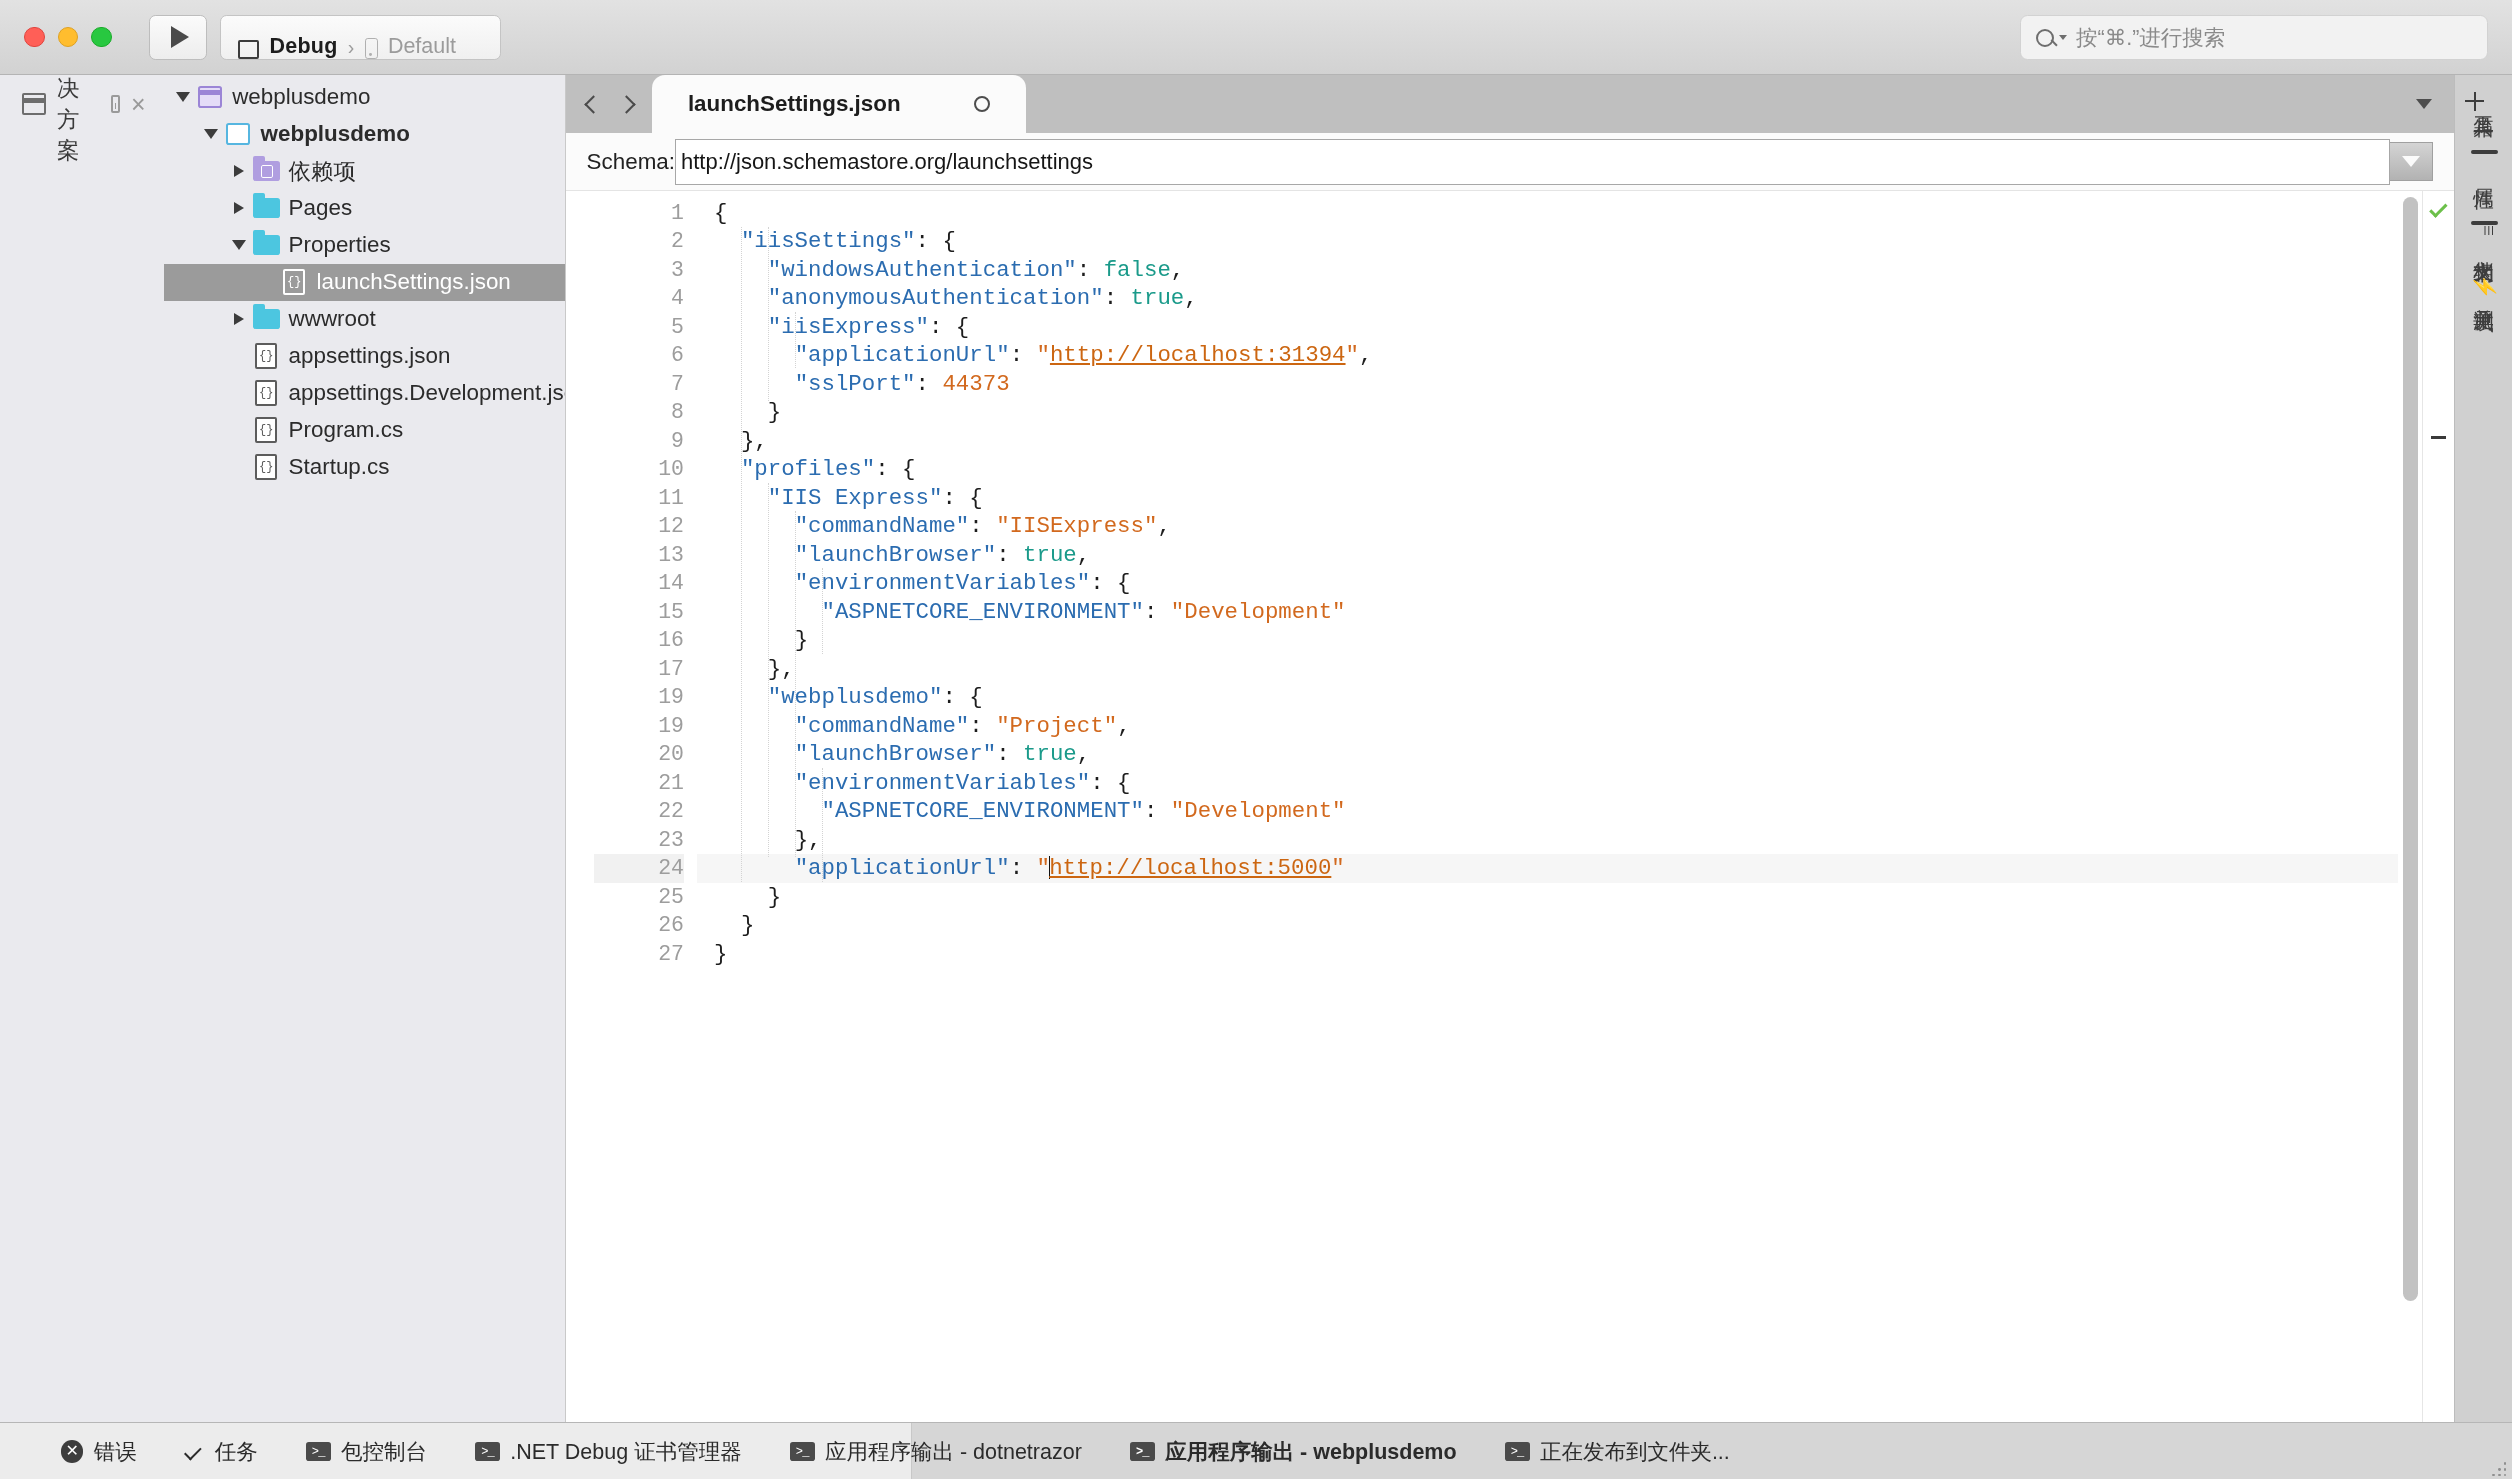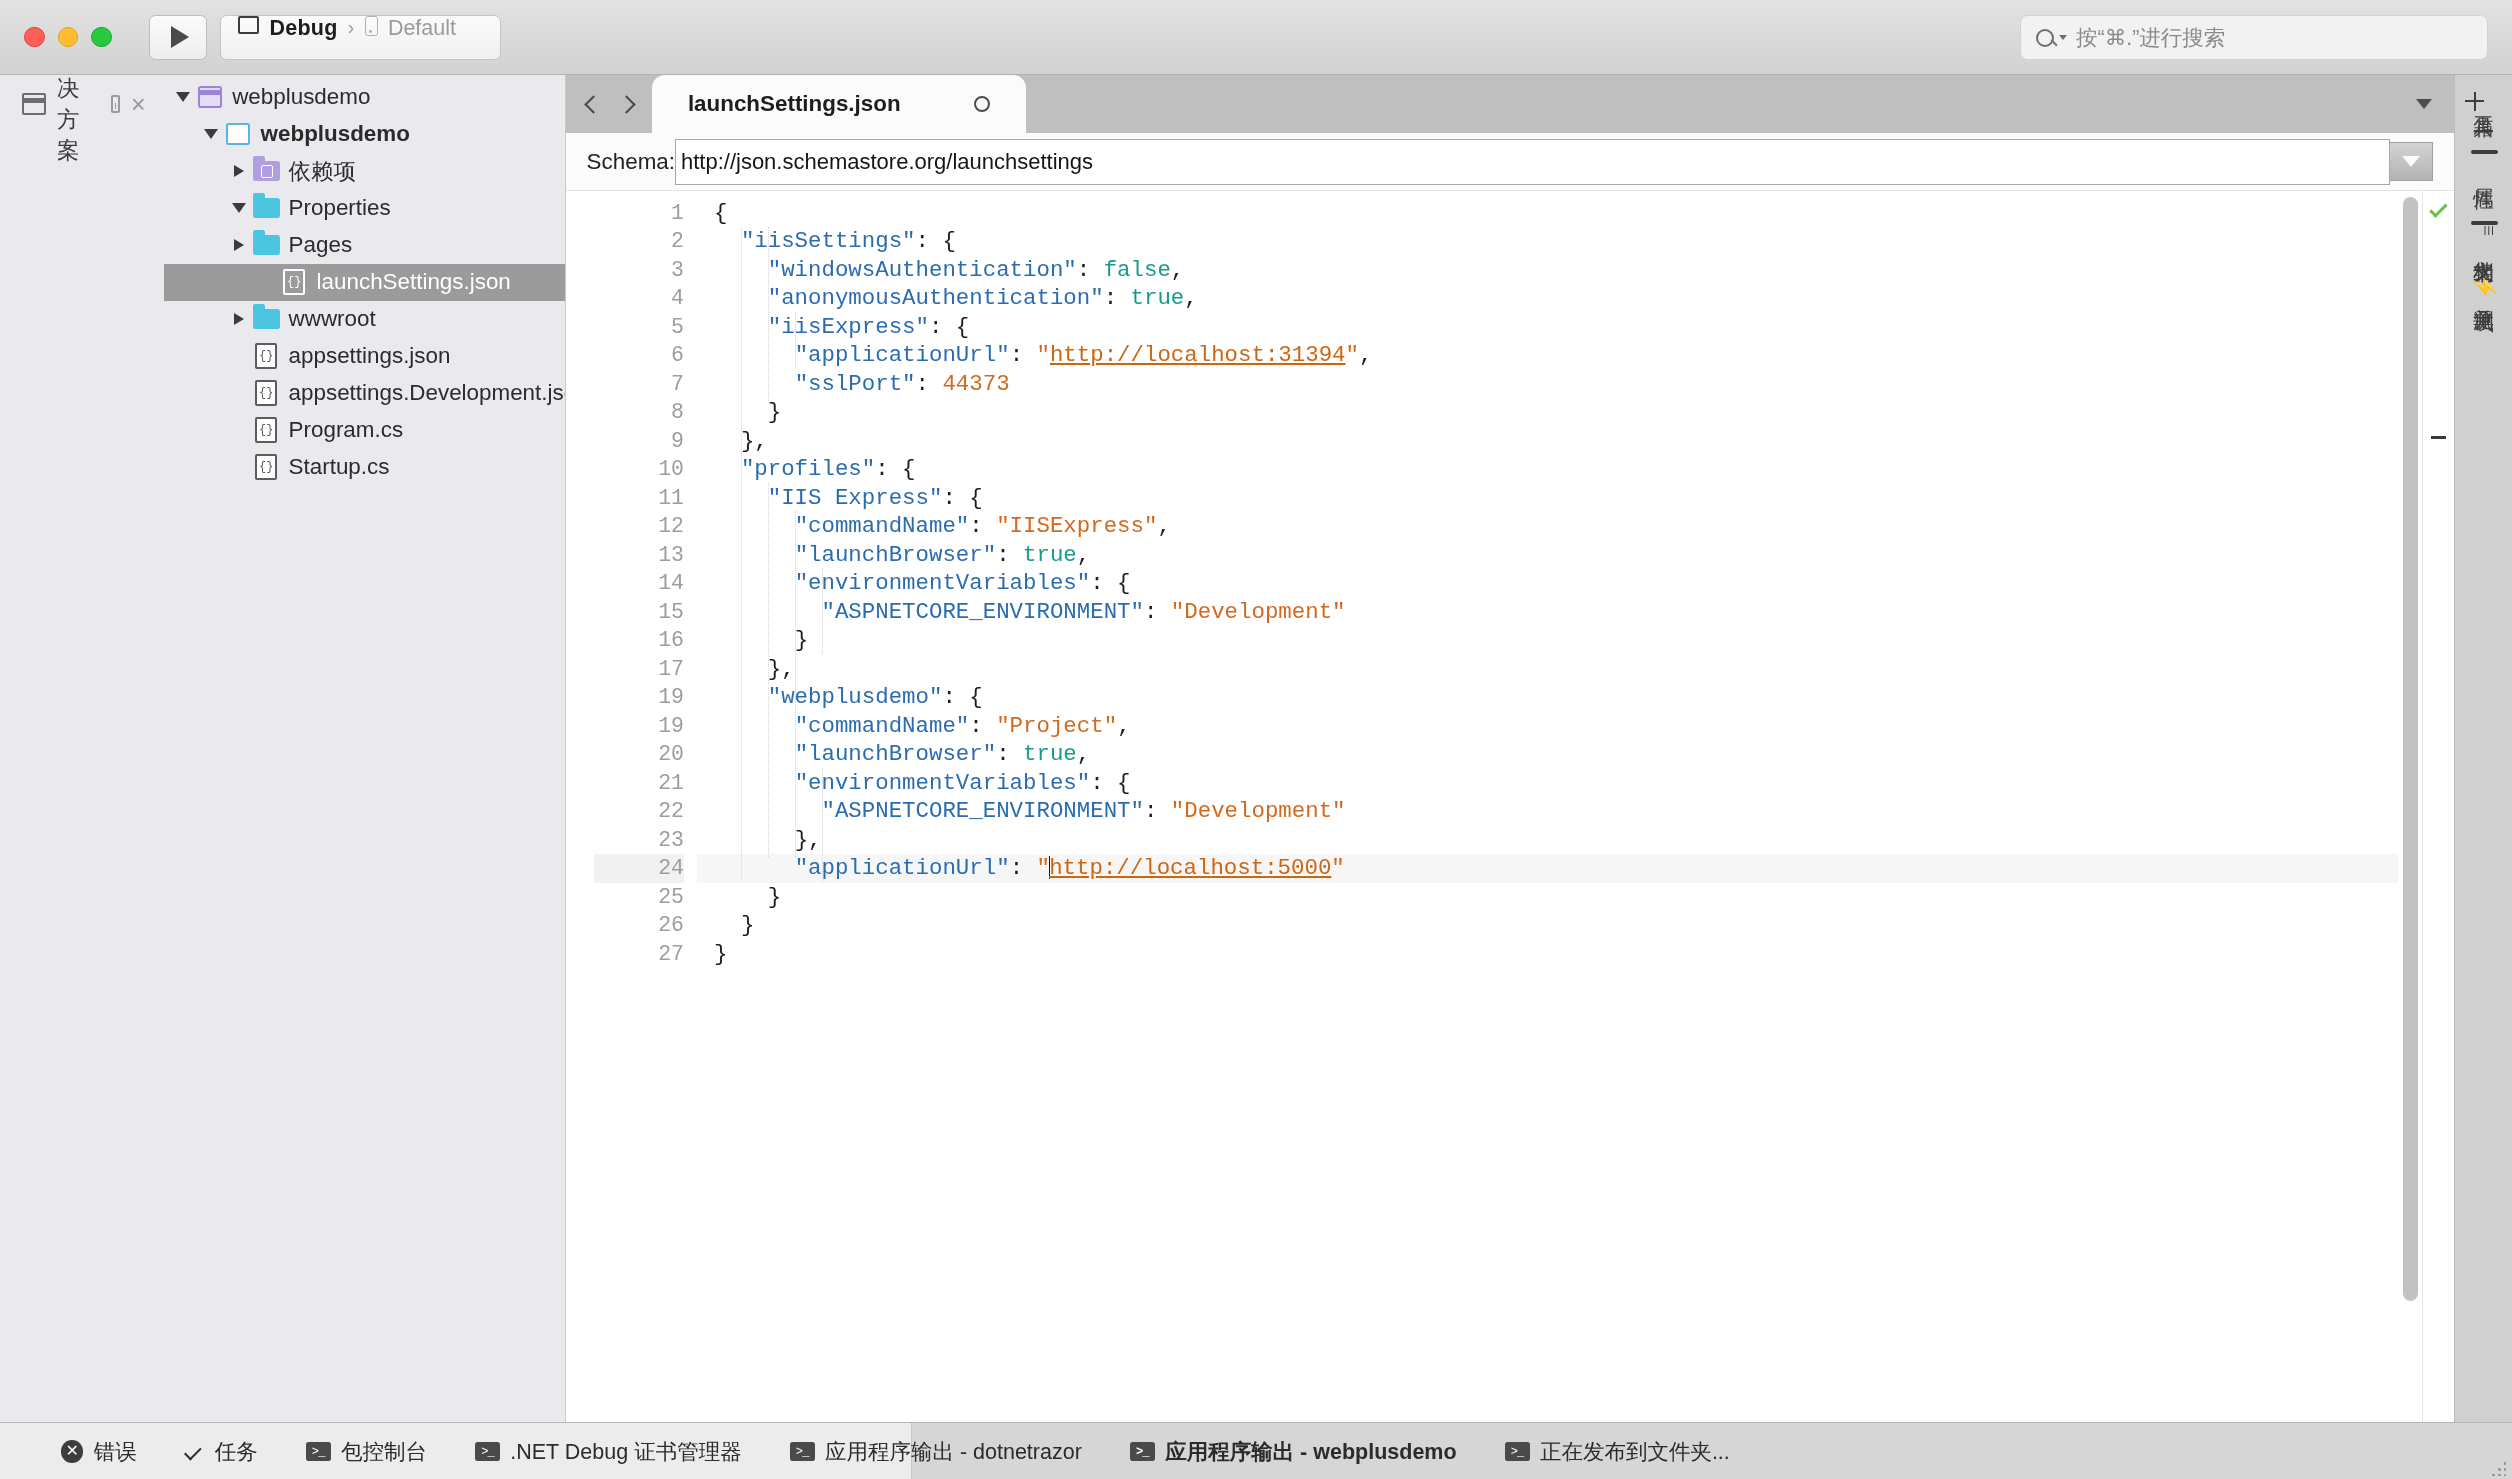--- a/index.html
+++ b/index.html
@@ -58,21 +58,21 @@
   }
 
   .config-pill {
     margin-left: 13px;
     height: 45px;
     min-width: 281px;
     padding: 0 20.6px 0 17px;
     background: linear-gradient(to bottom, #fbfbfb, #f0f0f0);
     border: 0.9px solid #c4c4c4;
     border-radius: 6.5px;
-    display: flex; align-items: flex-start; gap: 10.3px;
+    display: flex; align-items: flex-end; gap: 10.3px;
     font-size: 21.5px;
   }
   .sq-icon {
     width: 21.5px; height: 18.7px;
     border: 2.3px solid #3c3c3c;
     border-radius: 1.9px;
     display: inline-block;
   }
   .dev-icon {
     width: 13px; height: 20.6px;
@@ -602,35 +602,35 @@
             <span class="twisty">
               <span class="tri-right"></span>
             </span>
             <span class="node-icon">
               <span class="ic-folder dep"></span>
             </span>
             <span>依赖项</span>
           </div>
           <div class="node ind2">
             <span class="twisty">
-              <span class="tri-down"></span>
+              <span class="tri-right"></span>
             </span>
             <span class="node-icon">
               <span class="ic-folder"></span>
             </span>
-            <span>Properties</span>
+            <span>Pages</span>
           </div>
           <div class="node ind2">
             <span class="twisty">
-              <span class="tri-right"></span>
+              <span class="tri-down"></span>
             </span>
             <span class="node-icon">
               <span class="ic-folder"></span>
             </span>
-            <span>Pages</span>
+            <span>Properties</span>
           </div>
           <div class="node ind3 selected">
             <span class="twisty"></span>
             <span class="node-icon">
               <span class="ic-file">{}</span>
             </span>
             <span>launchSettings.json</span>
           </div>
           <div class="node ind2">
             <span class="twisty">

